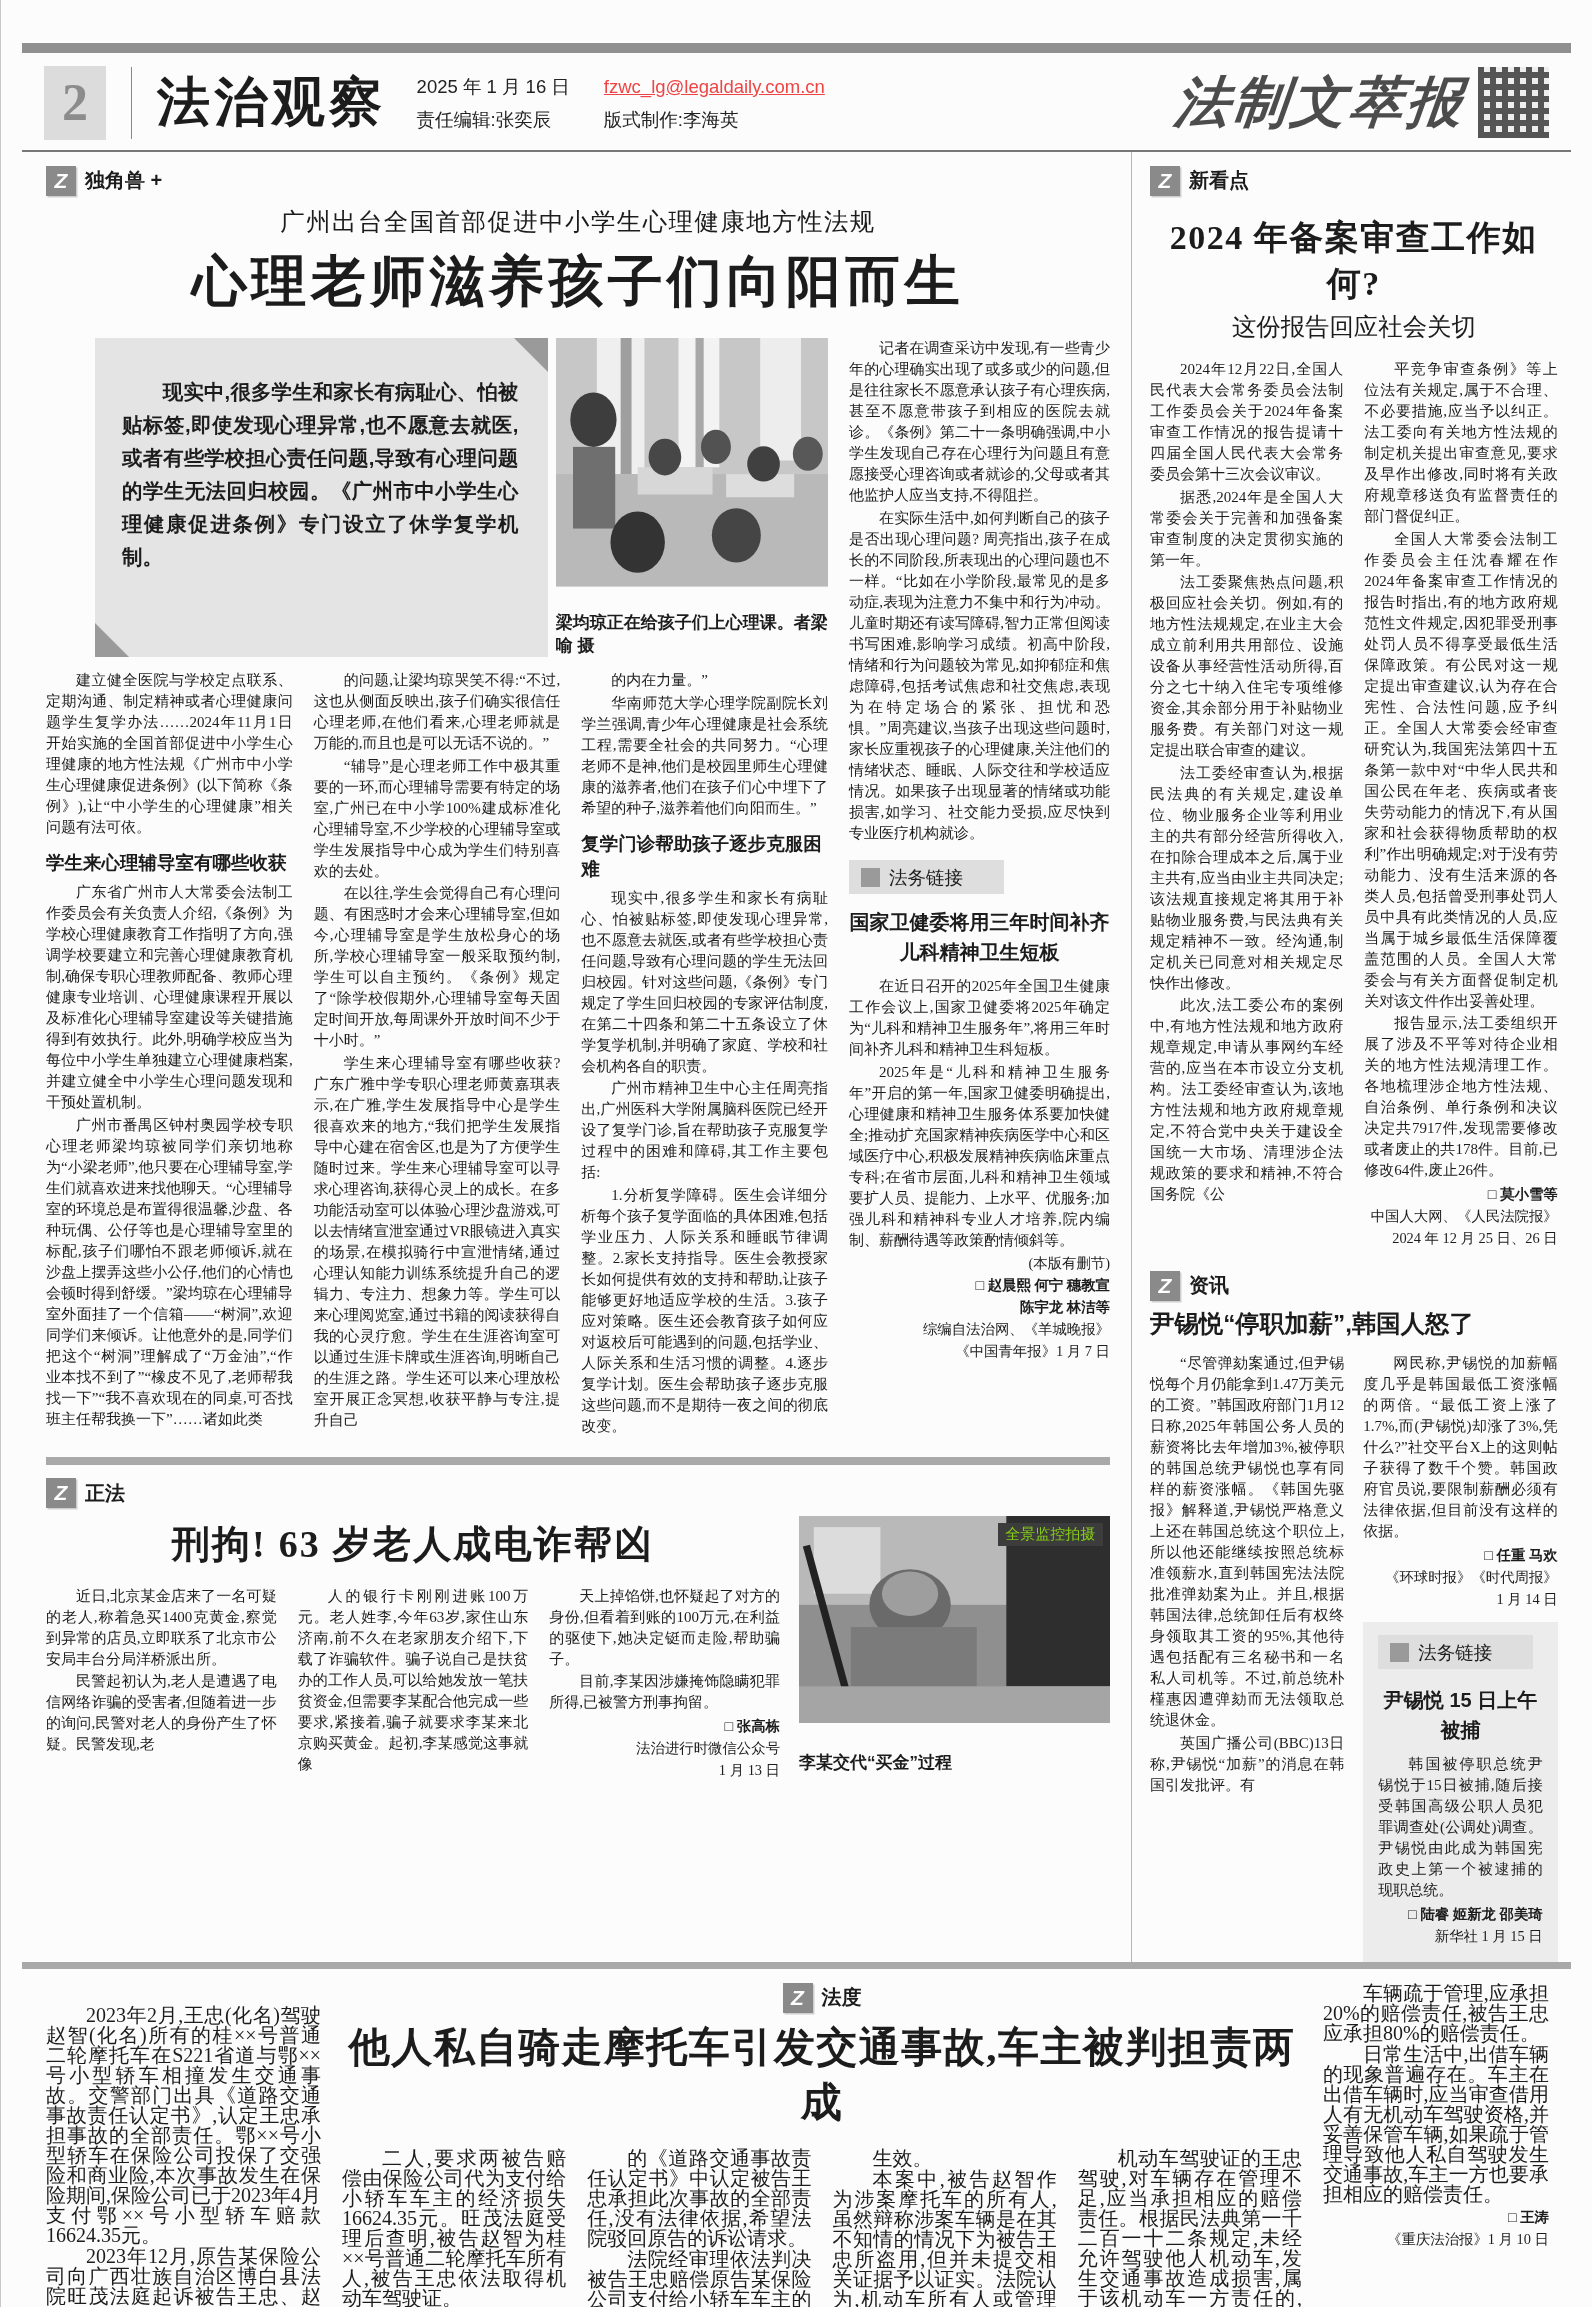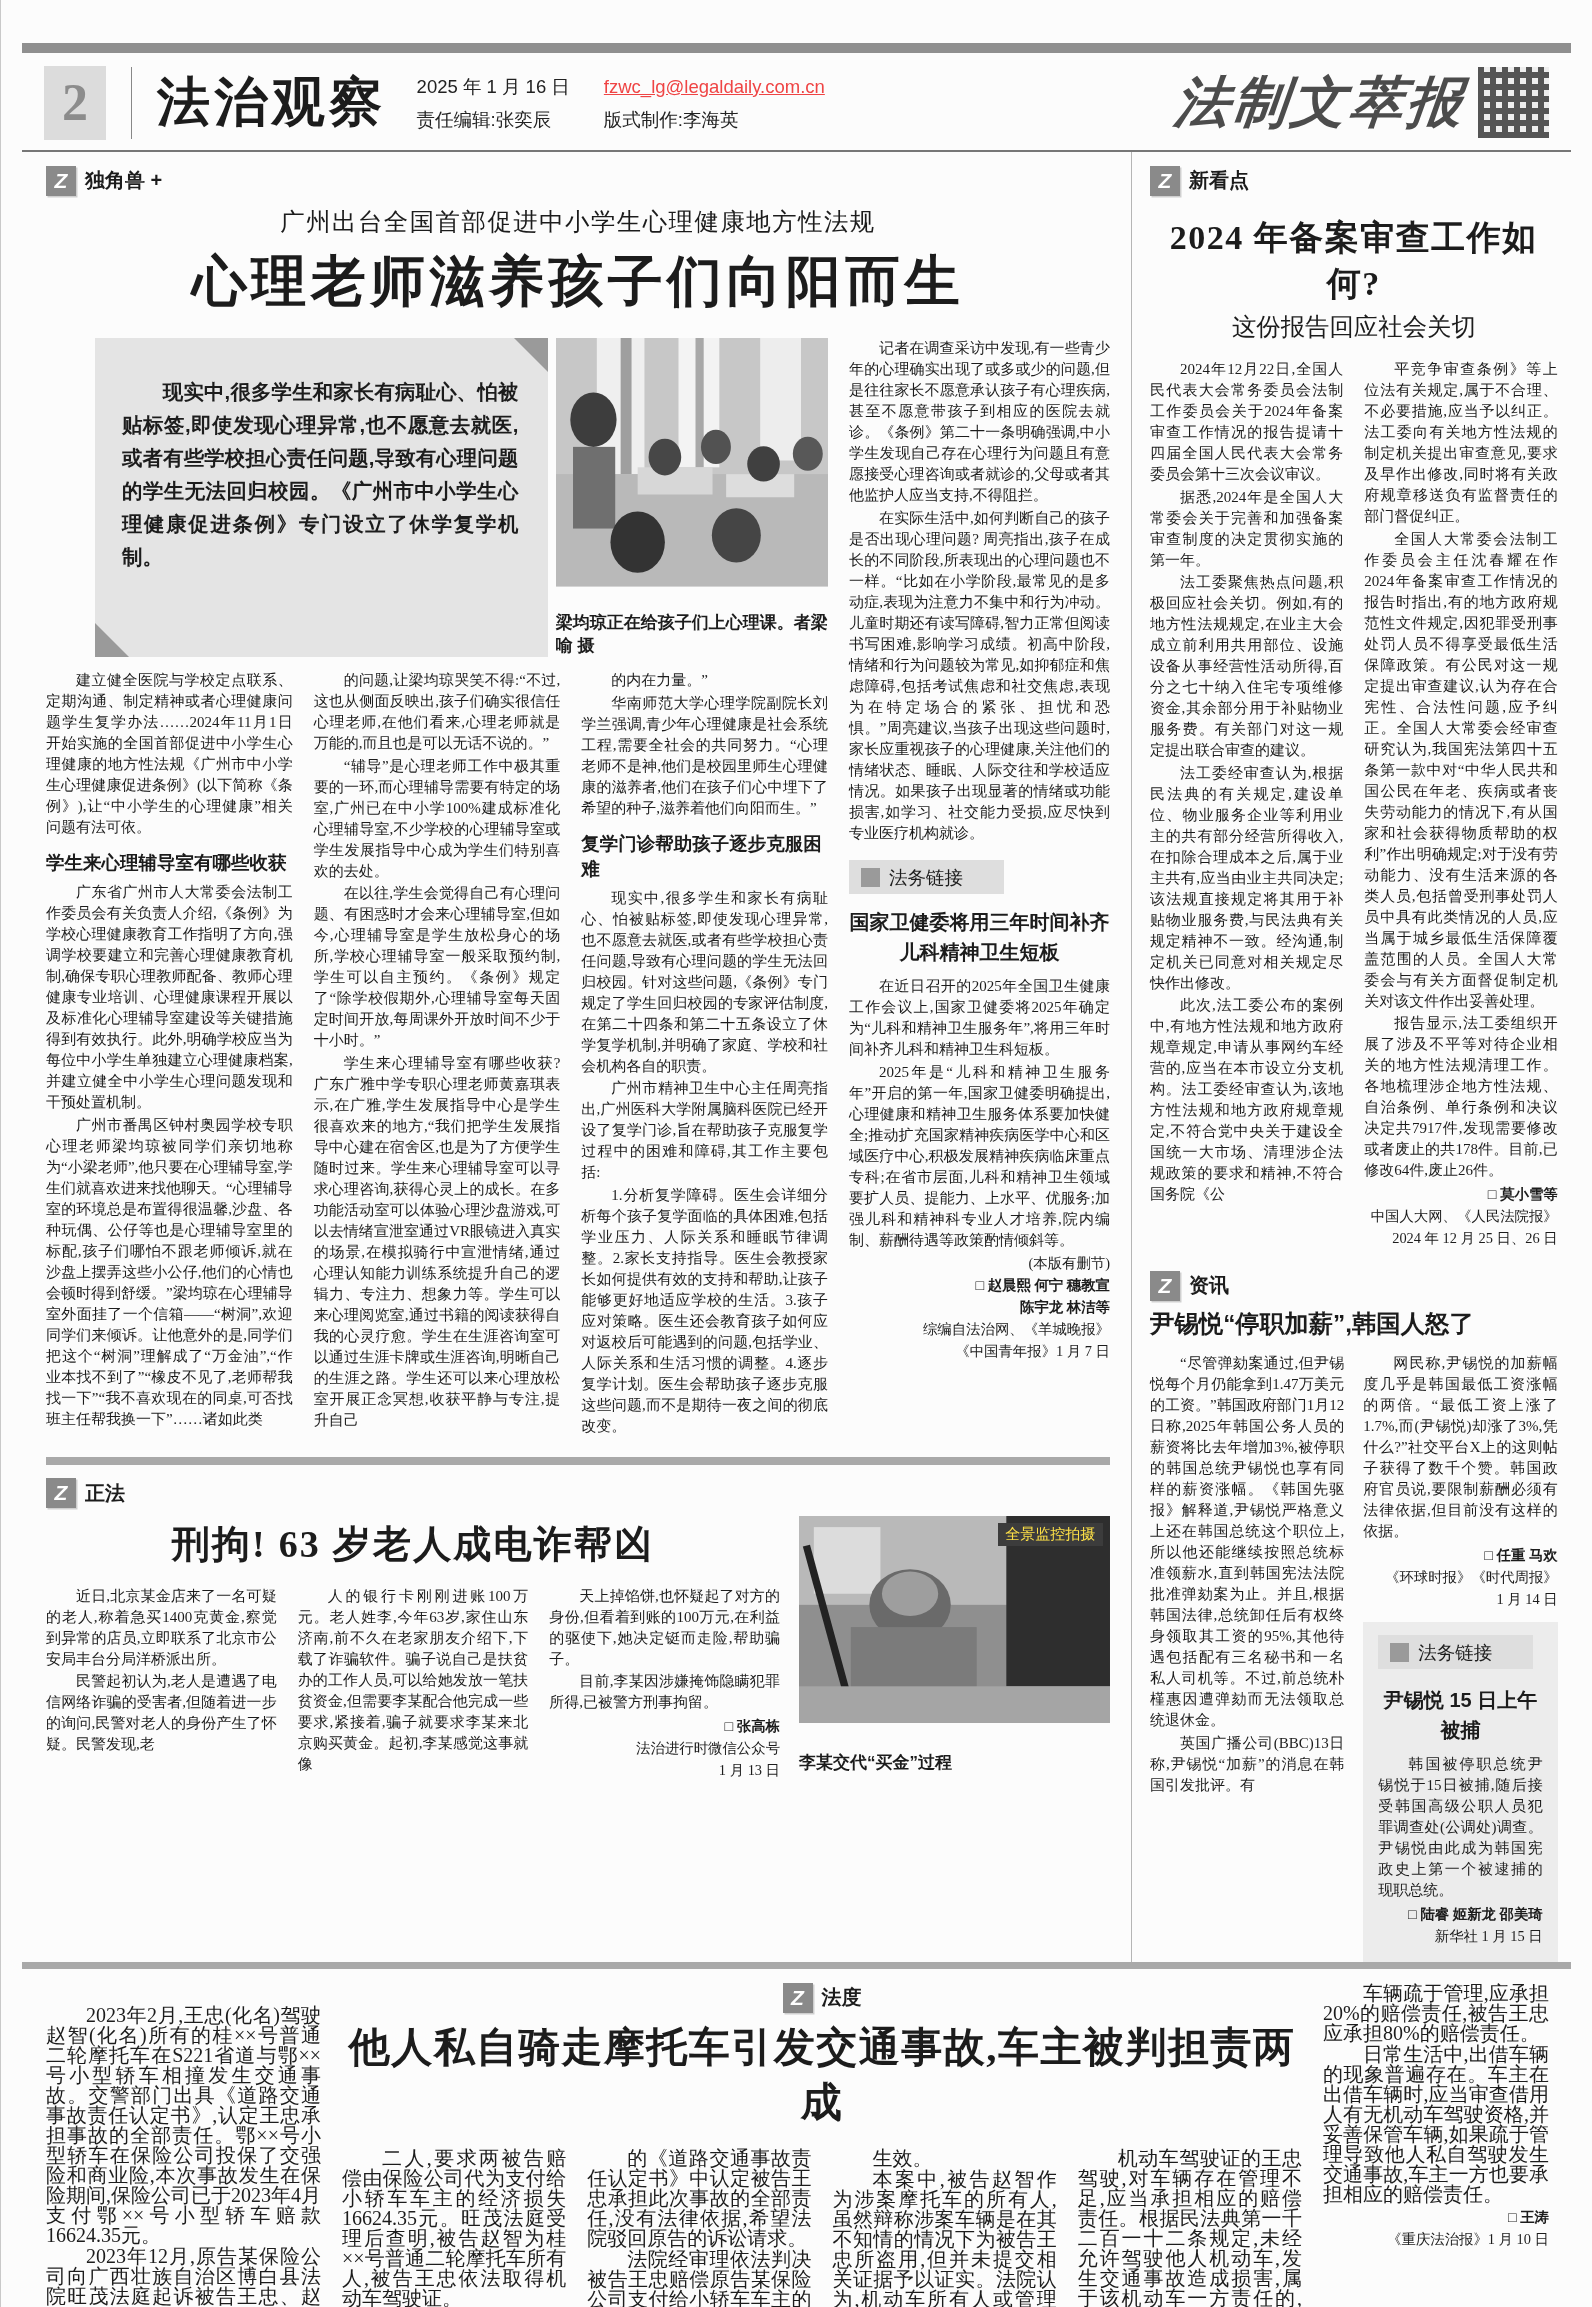--- a/index.html
+++ b/index.html
@@ -83,21 +83,21 @@
   .zx-body { display:flex; gap:19px; }
   .zx-body > div { flex:1; min-width:0; }
   .graypanel { background:#ececec; padding:13.3px 15px 15px 15px; margin-top:12px; }
   .graypanel .lb-title { margin-top:3px; }
 
   
   .zf-headline { text-align:center; font-size:38px; font-weight:900; letter-spacing:2.2px; margin:3px 0 16.3px 0; }
   .zf-body { display:flex; gap:19px; }
   .zf-colwrap { flex:1; min-width:0; }
   .zf-photo { width:311px; flex:none; position:relative; }
-  .overlaylabel { position:absolute; top:7.4px; right:7.4px; background:#3c3c3c; color:#fde047;
+  .overlaylabel { position:absolute; top:7.4px; right:7.4px; background:#3c3c3c; color:#84cc16;
                   font-family:"Liberation Sans",sans-serif; font-size:15px; padding:2.2px 7.4px; }
 
   
   .fadu { display:flex; gap:21px; margin:0 21px; padding:13.3px 22px 0 24px; }
   .fadu .b-p { font-size:20px; line-height:20px; }
   .fadu-left { width:275px; flex:none; padding-top:22px; }
   .fadu-center { flex:1; min-width:0; }
   .fadu-right { width:226px; flex:none; }
   .fd-headline { text-align:center; font-size:41px; font-weight:900; letter-spacing:1.5px; margin:4.4px 0 18px 0; }
 </style>

